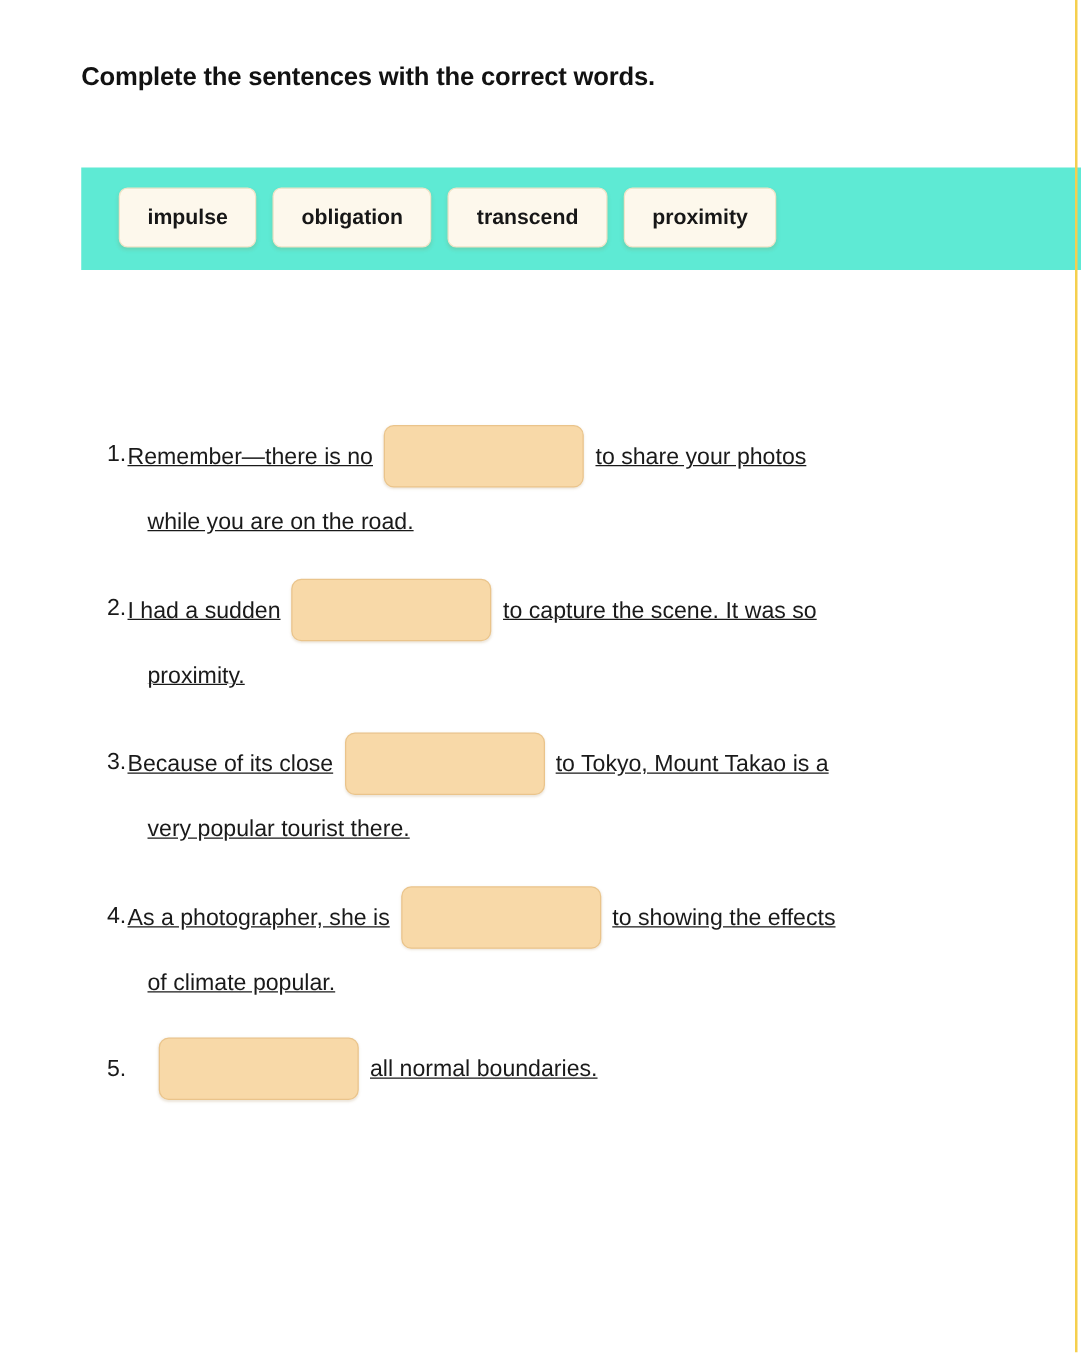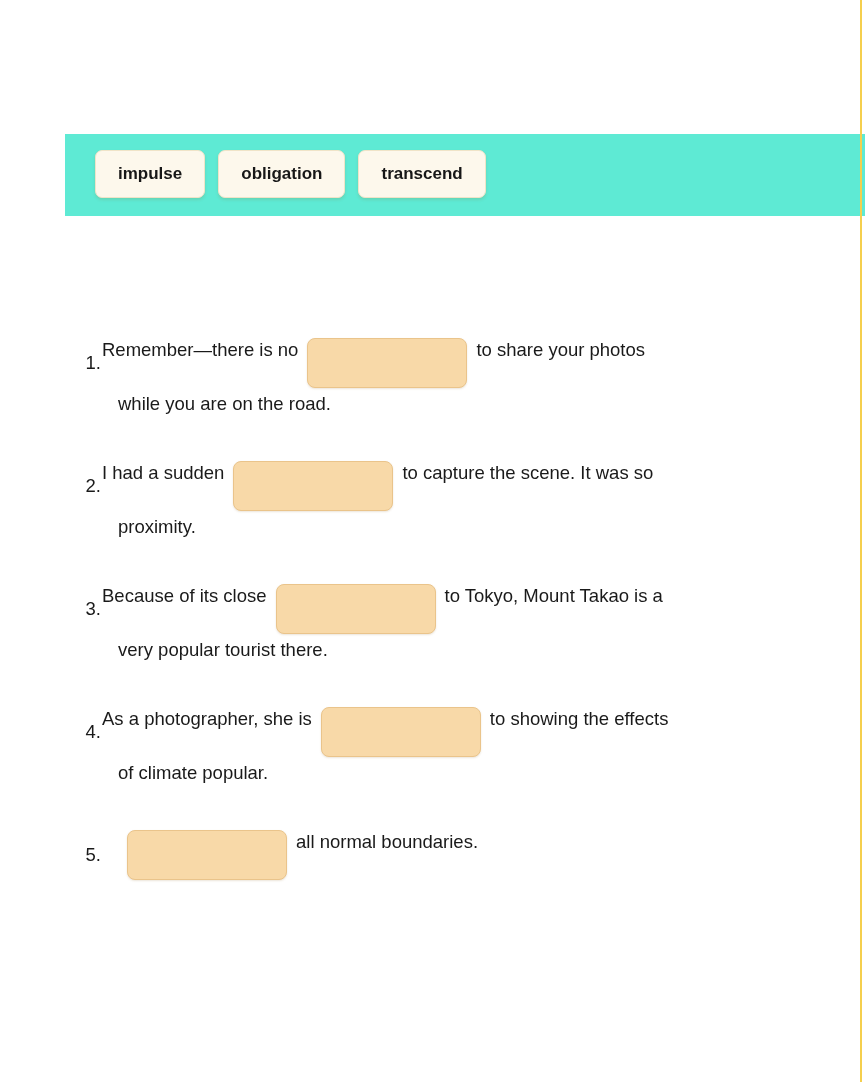--- a/index.html
+++ b/index.html
@@ -96,22 +96,24 @@
     width: 28px;
     text-align: right;
     font-size: 18.5px;
     color: #1a1a1a;
   }
   .q-body {
     margin-left: 37px;
   }
   .q-line {
     display: flex;
+    align-items: center;
     flex-wrap: nowrap;
     min-height: 54px;
+    text-decoration: underline;
   }
   .q-line.second {
     min-height: 50px;
     margin-left: 16px;
   }
   .q-text {
     font-size: 18.5px;
     line-height: 1.25;
     color: #1a1a1a;
     white-space: pre;
@@ -127,26 +129,28 @@
     box-sizing: border-box;
     margin: 0 9px;
     flex: 0 0 auto;
   }
 </style>
 </head>
 <body>
 
 <div class="sheet">
 
+  <h1 class="worksheet-title">Complete the sentences with the correct words.</h1>
 
   <div class="word-bank">
     <div class="word-bank-row">
       <div class="word-chip">impulse</div>
       <div class="word-chip">obligation</div>
       <div class="word-chip">transcend</div>
+      <div class="word-chip">proximity</div>
     </div>
   </div>
 
   <div class="questions">
 
     <div class="question">
       <div class="q-number">1.</div>
       <div class="q-body">
         <div class="q-line">
           <span class="q-text">Remember—there is no</span>

